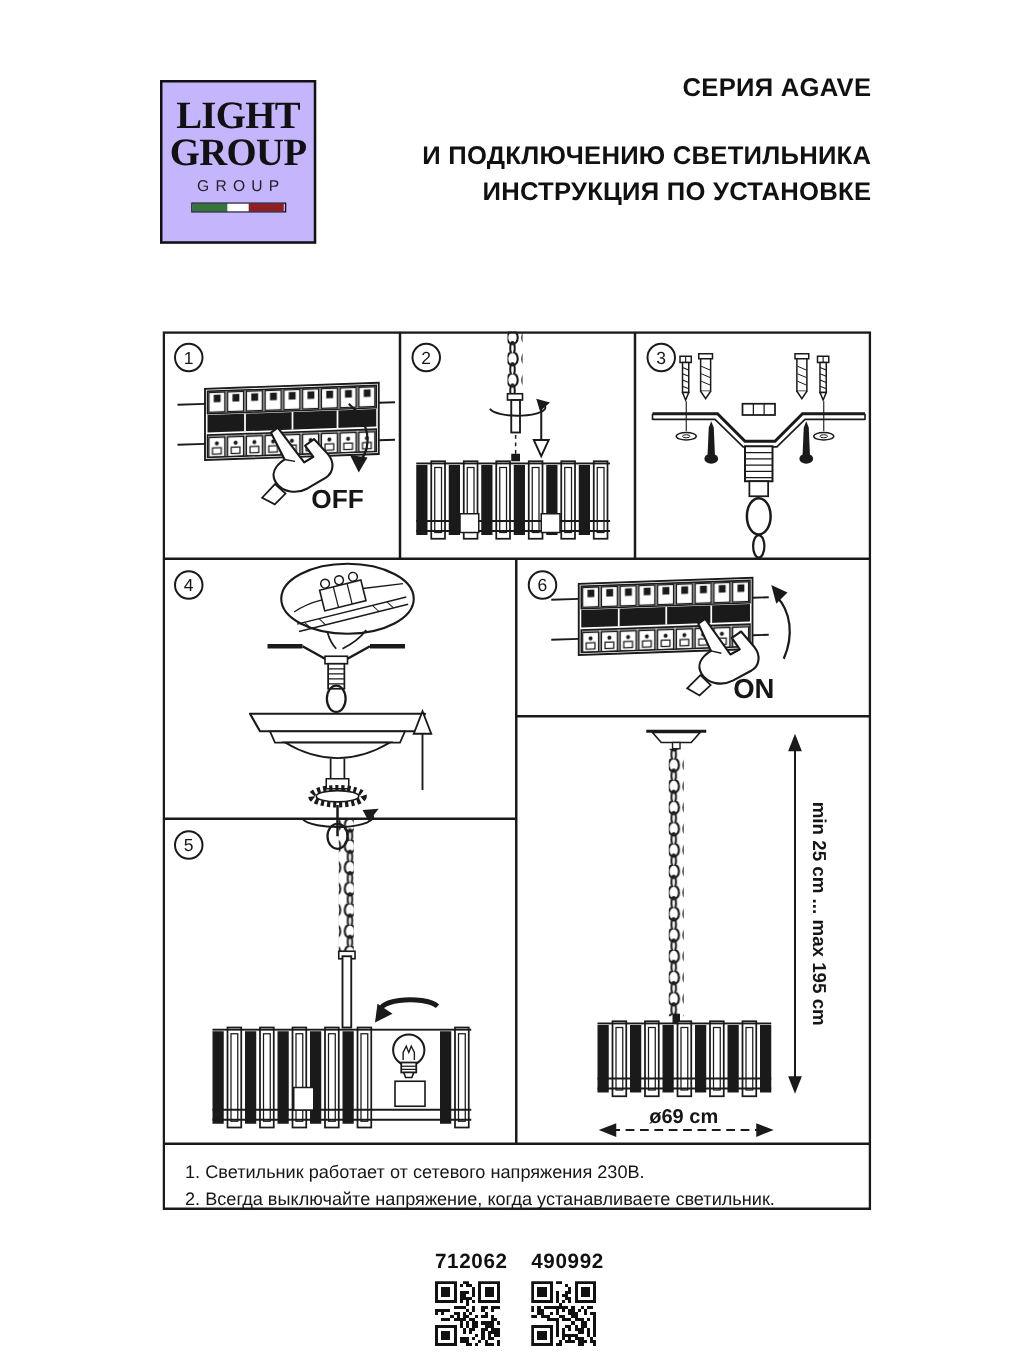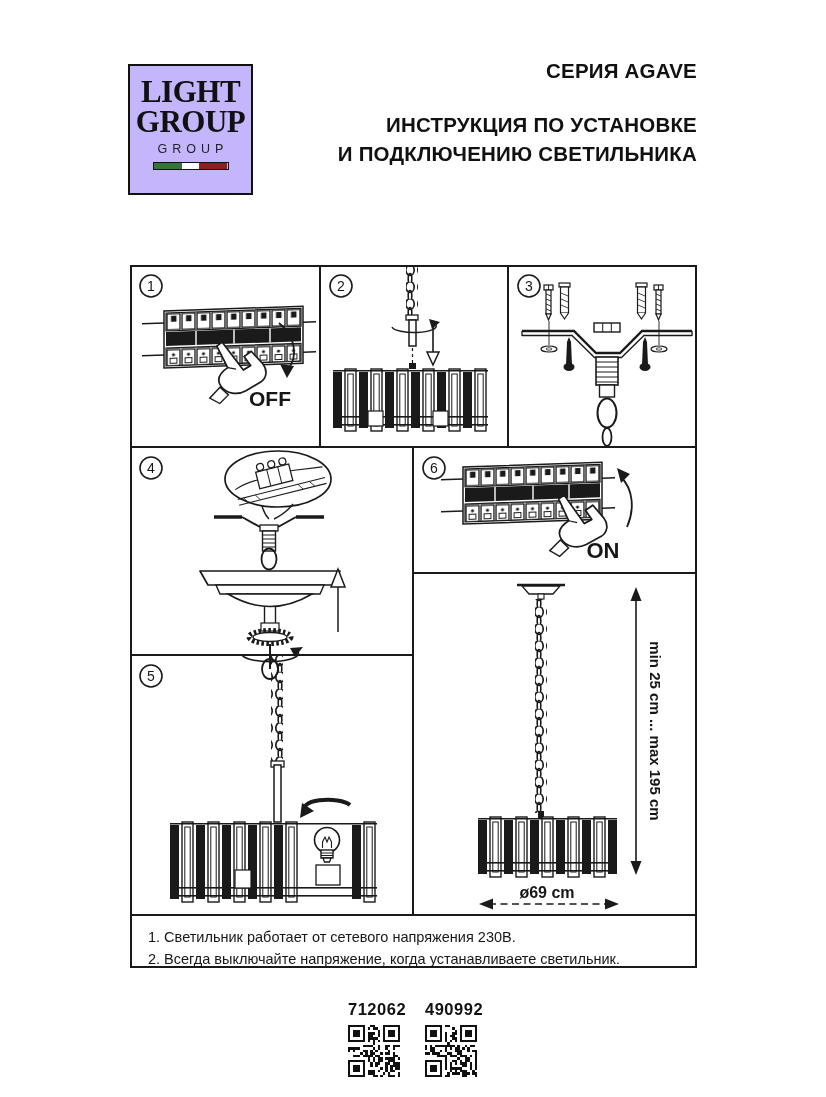--- a/index.html
+++ b/index.html
@@ -38,22 +38,22 @@
     <div class="brand-flag">
       <span style="width:38%;background:#35753c"></span>
       <span style="width:24%;background:#fff"></span>
       <span style="width:38%;background:#8e1f24"></span>
     </div>
   </div>
 
   <div class="header-text">
     <div>СЕРИЯ AGAVE</div>
     <div class="header-title">
+      <div>И ПОДКЛЮЧЕНИЮ СВЕТИЛЬНИКА</div>
       <div>ИНСТРУКЦИЯ ПО УСТАНОВКЕ</div>
-      <div>И ПОДКЛЮЧЕНИЮ СВЕТИЛЬНИКА</div>
     </div>
   </div>
 
   <svg class="grid" width="567" height="703" viewBox="0 0 567 703">
     <defs>
       <pattern id="modT" width="15" height="18" patternUnits="userSpaceOnUse">
         <rect x="1" y="1" width="13" height="16" fill="#fff" stroke="#1a1a1a" stroke-width="1.3"></rect>
         <rect x="5" y="3" width="5.5" height="6" fill="#1a1a1a"></rect>
       </pattern>
       <pattern id="modB" width="15" height="18" patternUnits="userSpaceOnUse">

